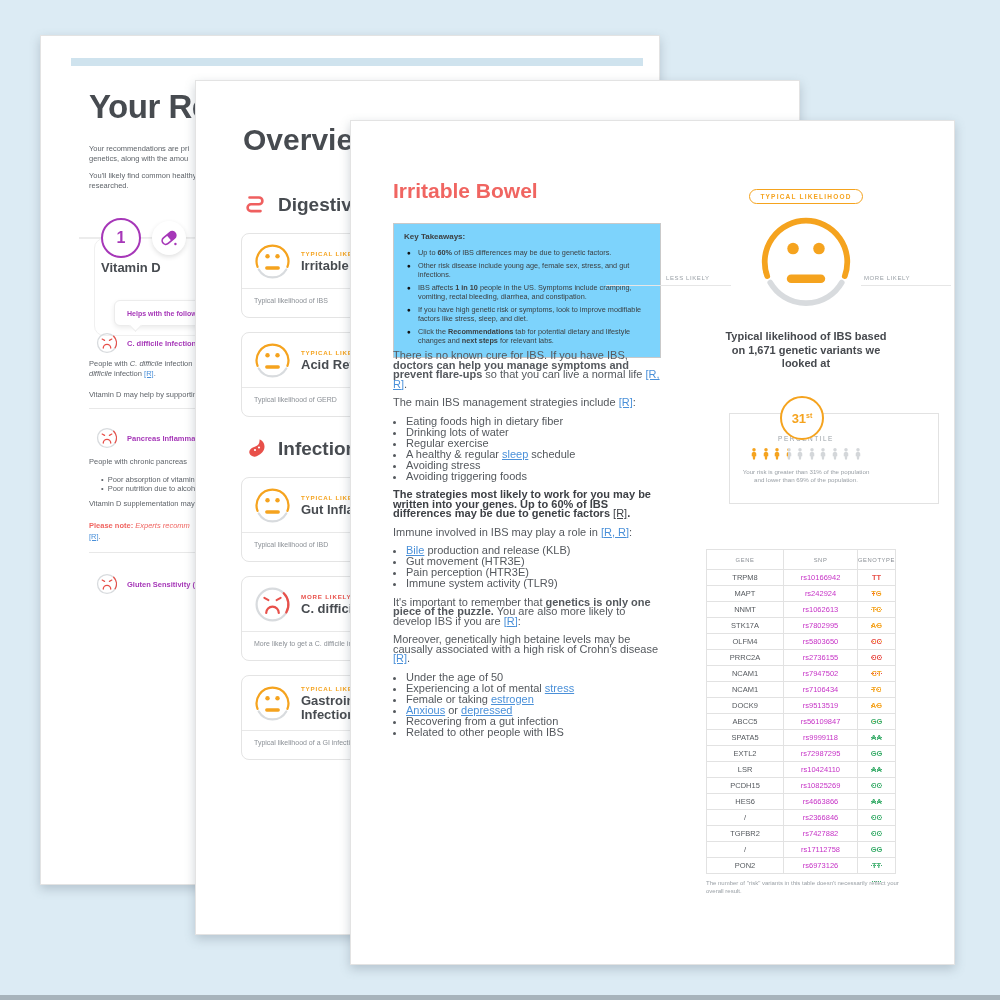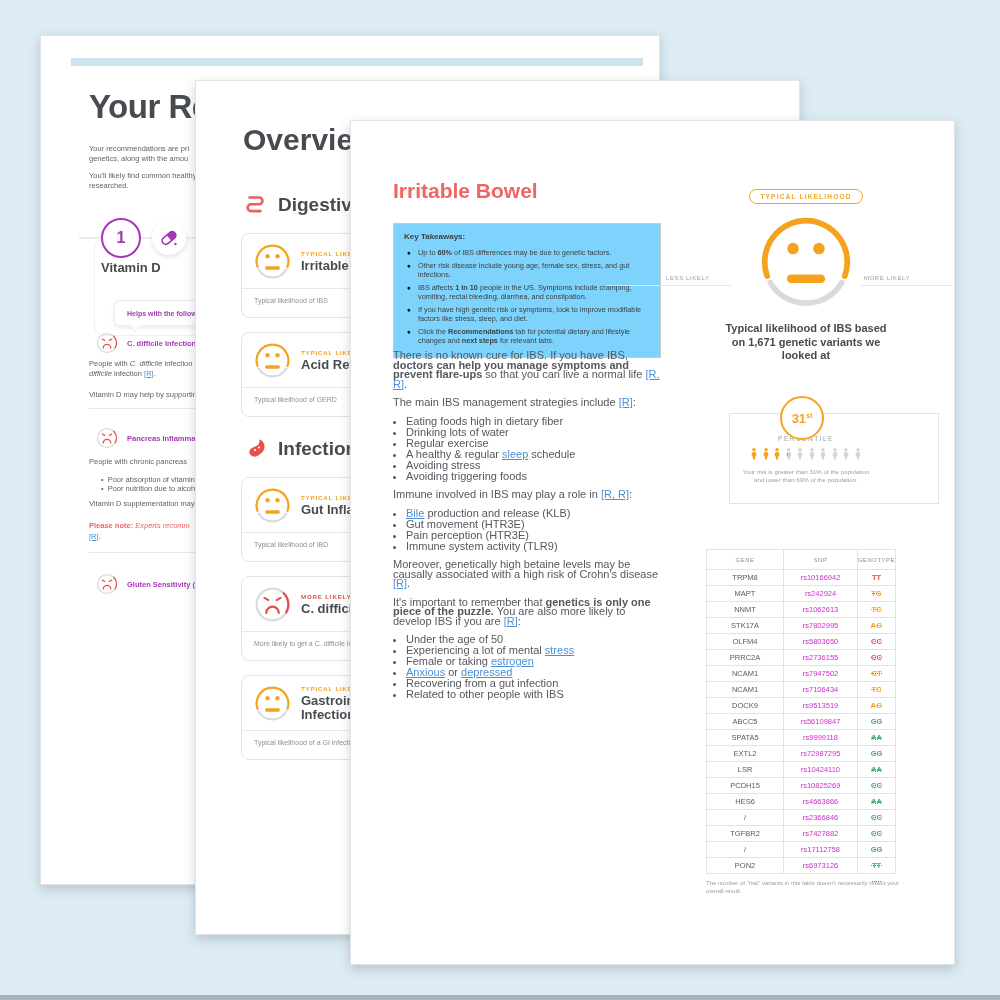--- a/index.html
+++ b/index.html
@@ -71,21 +71,21 @@
   .fp-body li{margin-bottom:1.5px}
 
   .fp-right-center{left:330px;width:250px;text-align:center}
   .fp-badge{left:330px;top:68px;width:250px;display:flex;justify-content:center}
   .fp-badge > span{border:1.5px solid #f5a31e;border-radius:10px;padding:3px 10px;font-size:6.5px;
                    font-weight:bold;letter-spacing:1.2px;color:#f5a31e;background:#fff;white-space:nowrap}
   .fp-face{left:407px;top:93px;width:96px;height:96px}
   .likely-line{height:1px;background:#e6e6e6}
   .likely-label{font-size:6px;color:#9ba1a7;letter-spacing:.6px;white-space:nowrap}
   .fp-caption{top:201px;font-size:11px;line-height:13.5px;font-weight:bold;color:#46494e}
-  .fp-caption > div{width:170px;margin:0 auto}
+  .fp-caption > div{width:170px;margin:8px auto}
   .pct-card{left:378px;top:292px;width:210px;height:91px;border:1px solid #e2e2e2;background:#fff;box-sizing:border-box}
   .pct-circle{left:429px;top:275px;width:44px;height:44px;border-radius:50%;border:2px solid #f5a31e;
               background:#fff;z-index:1;display:flex;align-items:center;justify-content:center;box-sizing:border-box}
   .pct-num{font-size:13px;font-weight:bold;color:#f5a31e}
   .pct-num sup{font-size:7px}
   .pct-label{top:314px;font-size:6.5px;color:#9ba1a7;letter-spacing:1.5px}
   .persons{left:330px;top:326px;width:250px;display:flex;justify-content:center;gap:3.5px}
   .person{width:8px;height:14px}
   .pct-desc{top:347px;font-size:6.2px;color:#9ba1a7;line-height:8px}
   .fp-varhead{top:398px;font-size:9px;font-weight:bold;color:#46494e;line-height:11.5px}
@@ -305,30 +305,31 @@
       <p><span>The main IBS management strategies include </span><span class="lnk">[R]</span><span>:</span></p>
       <ul>
 
       <li><span>Eating foods high in dietary fiber</span></li>
           <li><span>Drinking lots of water</span></li>
           <li><span>Regular exercise</span></li>
           <li><span>A healthy &amp; regular </span><span class="lnk">sleep</span><span> schedule</span></li>
           <li><span>Avoiding stress</span></li>
           <li><span>Avoiding triggering foods</span></li>
         </ul>
+      <p class="boldp"><span class="b">The strategies most likely to work for you may be written into your genes. Up to 60% of IBS differences may be due to genetic factors </span><span class="lnk">[R]</span><span>.</span></p>
       <p><span>Immune involved in IBS may play a role in </span><span class="lnk">[R, R]</span><span>:</span></p>
       <ul>
 
       <li><span class="lnk">Bile</span><span> production and release (KLB)</span></li>
           <li><span>Gut movement (HTR3E)</span></li>
           <li><span>Pain perception (HTR3E)</span></li>
           <li><span>Immune system activity (TLR9)</span></li>
         </ul>
+      <p><span>It's important to remember that </span><span class="b">genetics is only one piece of the puzzle.</span><span> You are also more likely to develop IBS if you are </span><span class="lnk">[R]</span><span>:</span></p>
       <p><span>Moreover, genetically high betaine levels may be causally associated with a high risk of Crohn's disease </span><span class="lnk">[R]</span><span>.</span></p>
-      <p><span>It's important to remember that </span><span class="b">genetics is only one piece of the puzzle.</span><span> You are also more likely to develop IBS if you are </span><span class="lnk">[R]</span><span>:</span></p>
       <ul>
 
       <li><span>Under the age of 50</span></li>
           <li><span>Experiencing a lot of mental </span><span class="lnk">stress</span></li>
           <li><span>Female or taking </span><span class="lnk">estrogen</span></li>
           <li><span class="lnk">Anxious</span><span> or </span><span class="lnk">depressed</span></li>
           <li><span>Recovering from a gut infection</span></li>
           <li><span>Related to other people with IBS</span></li>
         </ul>
     </div>

